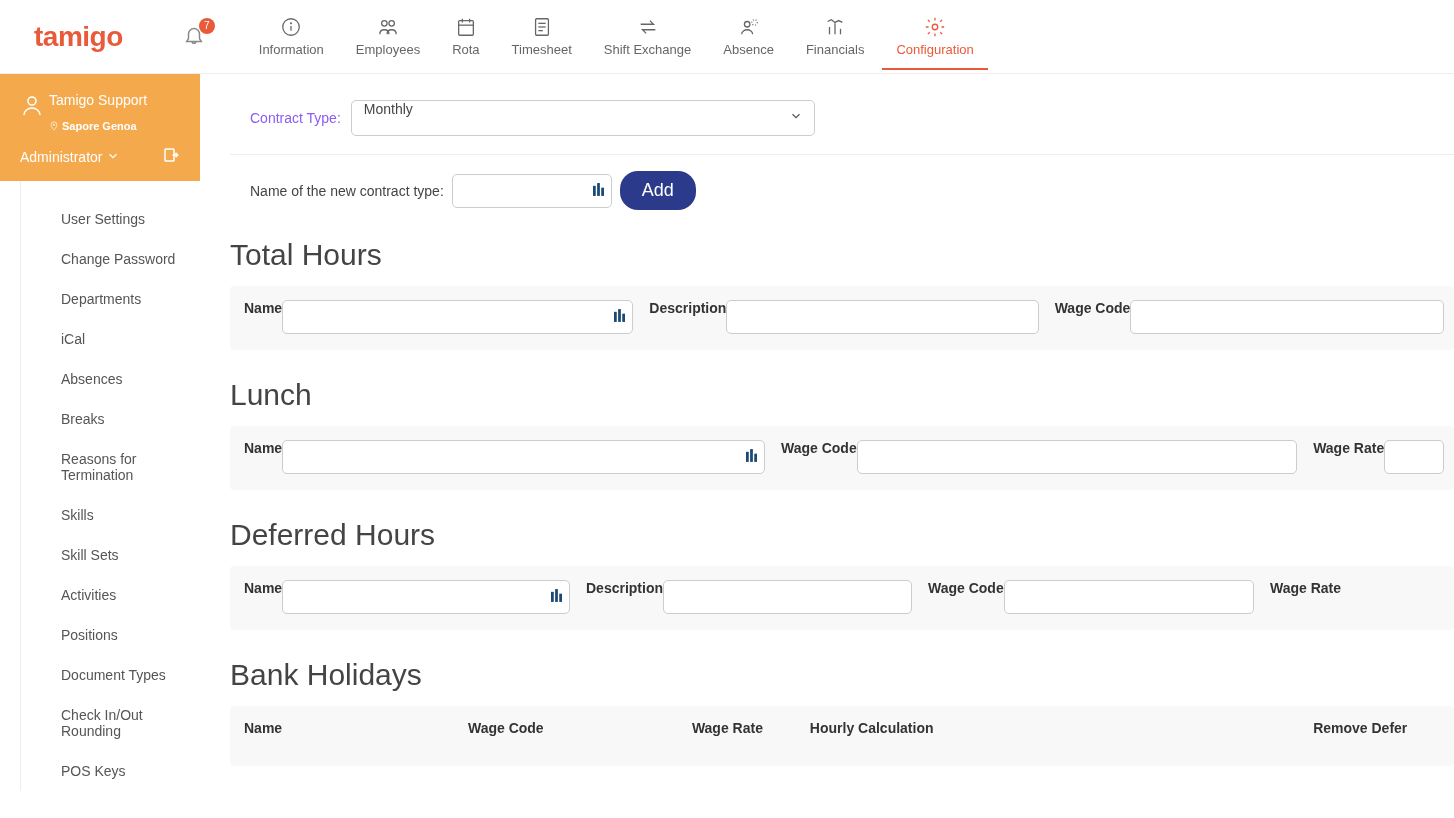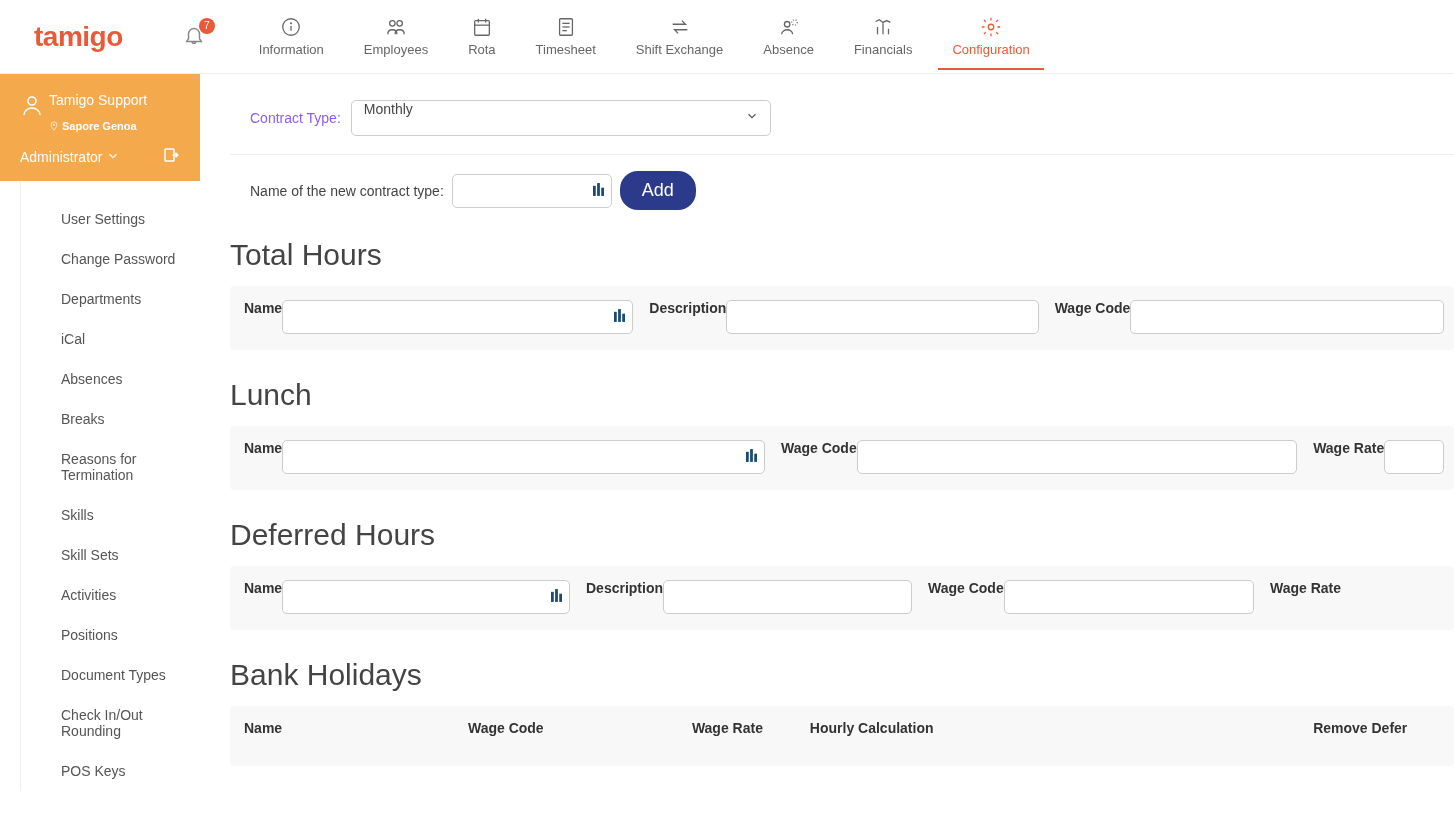--- a/index.html
+++ b/index.html
@@ -2,21 +2,21 @@
 <html><head>
 <meta charset="utf-8">
 <style>
 * { box-sizing: border-box; margin: 0; padding: 0; }
 body { font-family: -apple-system, BlinkMacSystemFont, "Segoe UI", Helvetica, Arial, sans-serif; background: #fff; color: #333; overflow-x: hidden; }
 .topbar { display: flex; align-items: center; height: 74px; border-bottom: 1px solid #eee; padding: 0 20px 0 34px; }
 .logo { color: #e85a3a; font-weight: 700; font-size: 28px; letter-spacing: -0.5px; margin-right: 60px; font-family: Helvetica, Arial, sans-serif; }
 .bell-wrap { position: relative; margin-right: 40px; }
 .bell-wrap svg { width: 22px; height: 22px; stroke: #888; }
 .bell-badge { position: absolute; top: -6px; right: -10px; background: #e85a3a; color: #fff; font-size: 10px; border-radius: 50%; width: 16px; height: 16px; display: flex; align-items: center; justify-content: center; }
-.nav { display: flex; gap: 12px; }
+.nav { display: flex; gap: 4px; }
 .nav-item { display: flex; flex-direction: column; align-items: center; justify-content: center; padding: 0 14px; height: 66px; color: #666; font-size: 13px; cursor: pointer; position: relative; }
 .nav-item svg { width: 22px; height: 22px; margin-bottom: 4px; stroke: #666; fill: none; stroke-width: 1.4; }
 .nav-item.active { color: #e85a3a; }
 .nav-item.active svg { stroke: #e85a3a; }
 .nav-item.active::after { content: ""; position: absolute; bottom: 0; left: 0; right: 0; height: 2px; background: #e85a3a; }
 .layout { display: flex; }
 .sidebar { width: 200px; flex-shrink: 0; }
 .user-block { background: #f5a94d; color: #fff; padding: 18px 20px 14px 20px; }
 .user-row { display: flex; align-items: flex-start; gap: 5px; }
 .user-row svg { width: 24px; height: 26px; stroke: #fff; fill: none; stroke-width: 1.6; }
@@ -25,21 +25,21 @@
 .user-loc svg { width: 10px; height: 12px; stroke: #fff; fill: none; }
 .role-row { display: flex; align-items: center; justify-content: space-between; margin-top: 14px; font-size: 14px; }
 .role-row .role { display: flex; align-items: flex-start; gap: 4px; }
 .role-row svg { width: 14px; height: 14px; stroke: #fff; fill: none; stroke-width: 2; }
 .logout-icon svg { width: 18px; height: 18px; }
 .side-nav { padding: 18px 0 0 20px; border-left: 1px solid #eee; margin-left: 20px; }
 .side-nav-item { padding: 12px 10px 12px 20px; font-size: 14px; color: #555; cursor: pointer; }
 .main { flex: 1; padding: 0 0 40px 30px; background: #fff; min-width: 0; }
 .top-form { border-bottom: 1px solid #eee; padding: 26px 0 18px 20px; display: flex; align-items: center; gap: 10px; }
 .top-form label { font-size: 14px; color: #8b5cf6; }
-.select-wrap { position: relative; width: 420px; }
+.select-wrap { position: relative; width: 464px; }
 .select-wrap select, .select-wrap .select-box { width: 100%; height: 36px; border: 1px solid #ccc; border-radius: 5px; padding: 0 36px 0 12px; font-size: 14px; color: #444; background: #fff; appearance: none; }
 .select-chevron { position: absolute; right: 12px; top: 50%; transform: translateY(-50%); }
 .select-chevron svg { width: 14px; height: 14px; stroke: #555; stroke-width: 2; fill: none; }
 .add-row { display: flex; align-items: center; gap: 8px; padding: 16px 0 0 20px; }
 .add-row label { font-size: 14px; color: #444; }
 .text-input { height: 34px; border: 1px solid #ccc; border-radius: 5px; padding: 0 32px 0 10px; font-size: 14px; background: #fff; position: relative; }
 .input-wrap { position: relative; display: inline-block; }
 .input-icon { position: absolute; right: 8px; top: 50%; transform: translateY(-50%); }
 .input-icon svg { width: 11px; height: 13px; fill: #1a4a73; }
 .btn-primary { background: #2b3a8b; color: #fff; border: none; border-radius: 18px; padding: 9px 22px; font-size: 18px; cursor: pointer; }

